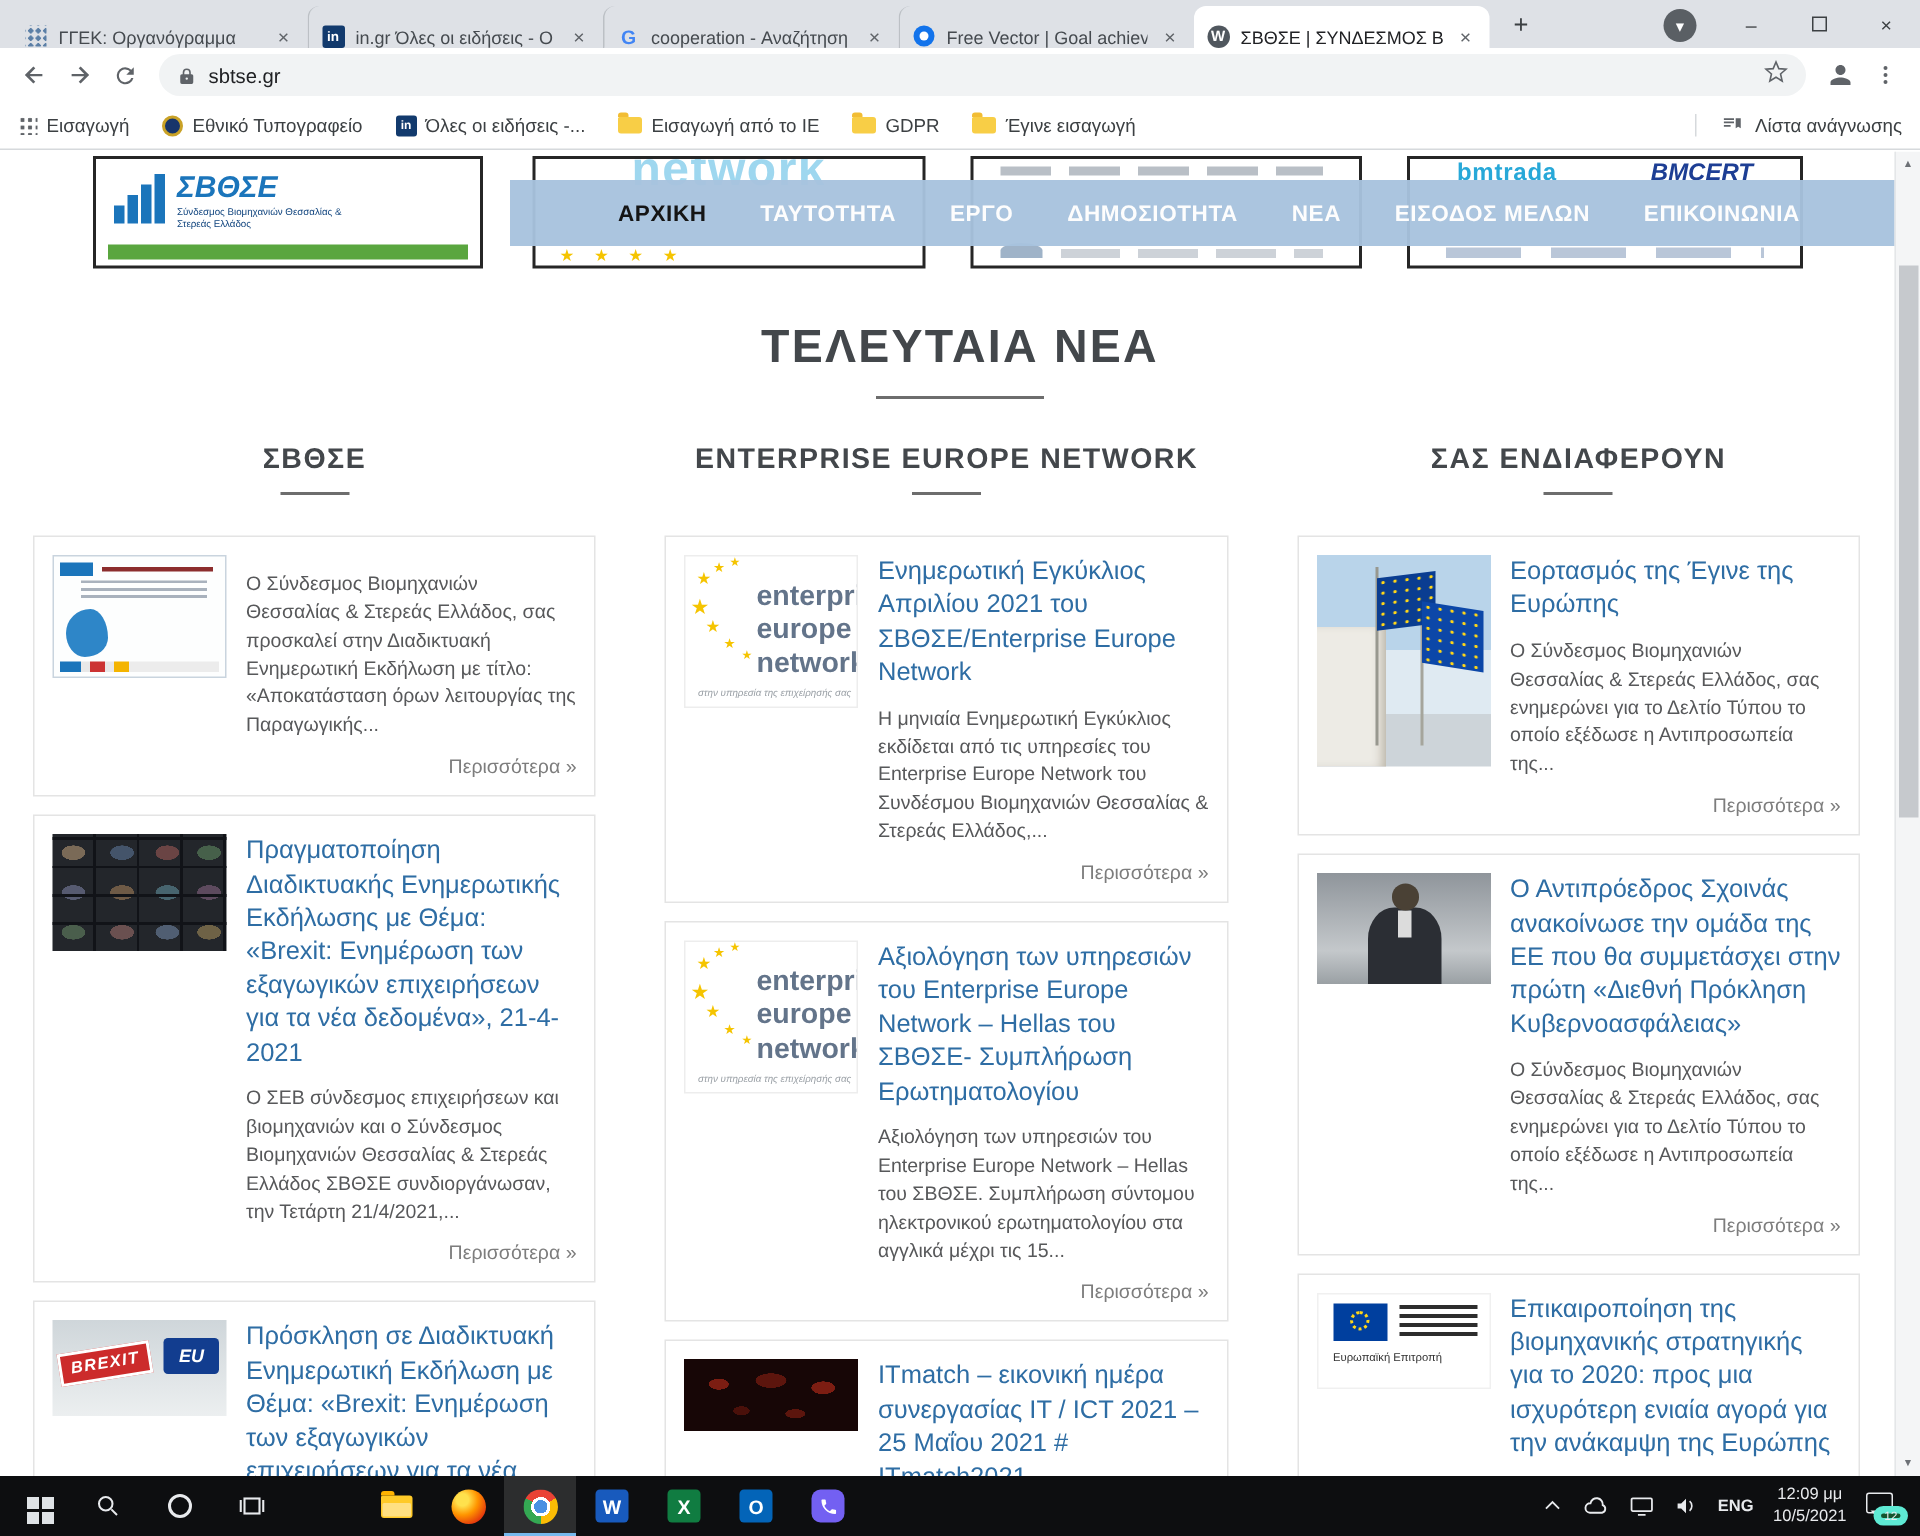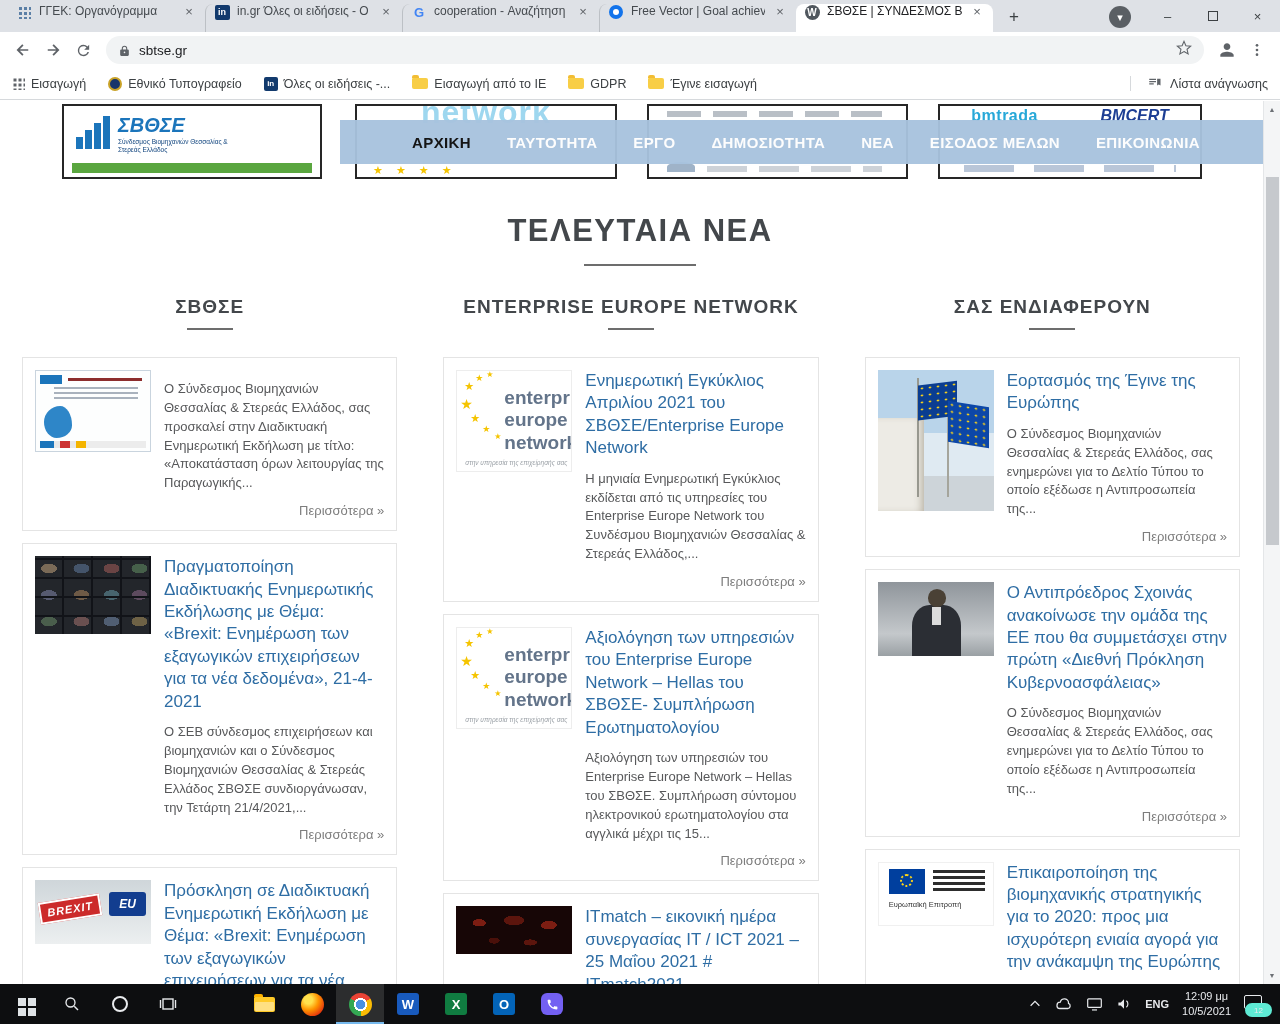--- a/index.html
+++ b/index.html
@@ -3,21 +3,21 @@
 <meta charset="utf-8">
 <style>
   *{box-sizing:border-box;margin:0;padding:0}
   html,body{width:1280px;height:1024px;overflow:hidden}
   body{font-family:"Liberation Sans","DejaVu Sans",sans-serif;background:#fff;position:relative}
   a{text-decoration:none;cursor:pointer}
 
   
   .tabstrip{position:absolute;top:0;left:0;width:1280px;height:32px;background:#dee1e6;display:flex;align-items:flex-end}
   .tabs{display:flex;height:28px;margin-left:8px}
-  .tab{width:197px;display:flex;align-items:flex-start;gap:7px;padding:0 8px;font-size:12px;color:#454a4f;position:relative;border-radius:8px 8px 0 0}
+  .tab{width:197px;display:flex;align-items:flex-end;gap:7px;padding:0 8px;font-size:12px;color:#454a4f;position:relative;border-radius:8px 8px 0 0}
   .tab + .tab{border-left:1px solid #bcc0c5}
   .tab.active{background:#fff;color:#202124;border-left:none}
   .tab-title{flex:1;overflow:hidden;white-space:nowrap}
   .tab-close{color:#5f6368;font-size:13px;width:16px;text-align:center;flex:0 0 16px}
   .fav{width:16px;height:16px;flex:0 0 16px;display:flex;align-items:center;justify-content:center;font-weight:bold}
   .fav-grid{width:14px;height:14px;background:radial-gradient(#5b7fa6 1.6px,transparent 1.7px);background-size:5px 5px;background-position:1px 1px}
   .fav-in{width:15px;height:15px;background:#123a6d;color:#fff;font-size:9px;border-radius:2px;display:flex;align-items:center;justify-content:center}
   .fav-g{color:#4285f4;font-size:13px}
   .fav-fp{width:14px;height:14px;border-radius:50%;background:#1273eb;position:relative}
   .fav-fp::after{content:"";position:absolute;left:4px;top:4px;width:6px;height:6px;border-radius:50%;background:#fff}
@@ -175,21 +175,21 @@
   .ic-excel{background:#107c41}.ic-excel::before{content:"X"}
   .ic-outlook{background:#0364b8}.ic-outlook::before{content:"O"}
   .ic-viber{background:#7360f2;border-radius:6px}
   .tray{margin-left:auto;display:flex;align-items:center;gap:13px;padding-right:10px}
   .tray svg{stroke:#e8eaed;fill:none;stroke-width:1.4}
   .tk-lang{font-size:11px;font-weight:bold}
   .tk-clock{font-size:11px;text-align:center;line-height:1.35}
   .notif{position:relative;width:26px;height:22px}
   .notif .bubble{width:18px;height:14px;border:1.5px solid #e8eaed;border-radius:2px;position:absolute;left:0;top:2px}
   .notif .bubble::after{content:"";position:absolute;left:2px;bottom:-5px;border:3px solid transparent;border-top-color:#e8eaed}
-  .notif .badge{position:absolute;right:-2px;bottom:-2px;min-width:13px;height:13px;border-radius:7px;background:#14532d;border:7px solid #5eead4;font-size:8px;display:flex;align-items:center;justify-content:center;padding:0 2px}
+  .notif .badge{position:absolute;right:-2px;bottom:-2px;min-width:13px;height:13px;border-radius:7px;background:#14532d;border:5px solid #5eead4;font-size:8px;display:flex;align-items:center;justify-content:center;padding:0 2px}
 </style>
 </head>
 <body>
 
 <div class="tabstrip">
   <div class="tabs">
     <div class="tab">
       <span class="fav">
           <span class="fav-grid"></span>
         </span>

